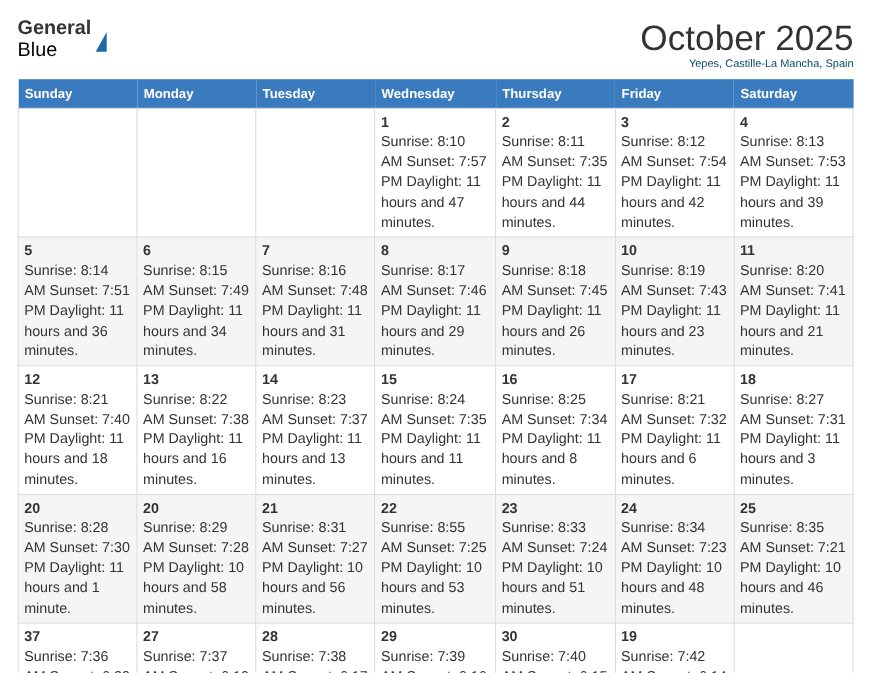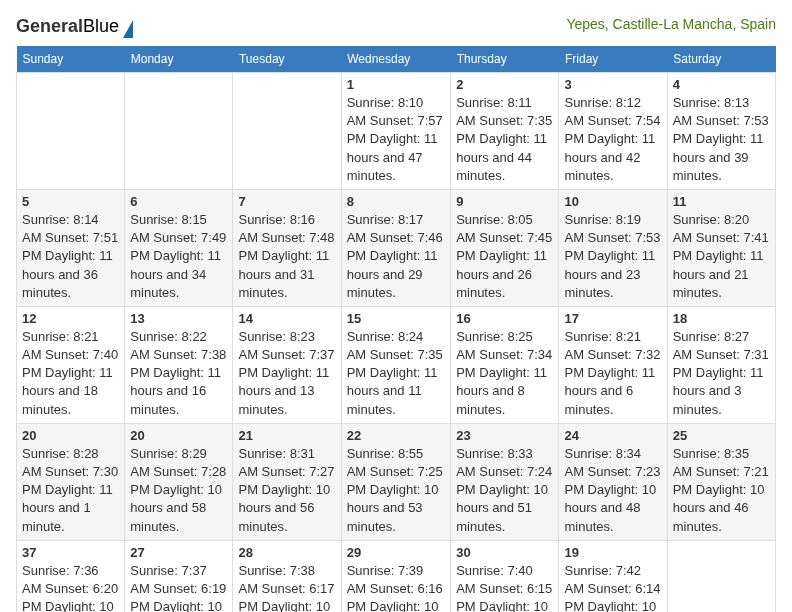--- a/index.html
+++ b/index.html
@@ -15,21 +15,21 @@
       justify-content: space-between;
       align-items: flex-start;
       margin-bottom: 8px;
     }
     .logo {
       display: flex;
       align-items: center;
     }
     .logo-text {
       display: flex;
-      flex-direction: row;
+      flex-direction: column;
       line-height: 1.1;
     }
     .logo-general {
       font-size: 18px;
       font-weight: bold;
       color: #333;
     }
     .logo-blue {
       font-size: 18px;
       font-weight: normal;
@@ -45,35 +45,35 @@
     }
     .title-block {
       text-align: right;
     }
     .month-title {
       font-size: 32px;
       color: #333;
       font-weight: normal;
     }
     .location {
-      font-size: 14px;
-      color: #4d7c0f;
+      font-size: 10px;
+      color: #0c4a6e;
     }
     .calendar {
       width: 100%;
       border-collapse: collapse;
       font-size: 11px;
     }
     .calendar th {
       background-color: #3a7bbf;
       color: #fff;
       text-align: left;
       padding: 6px 6px;
       font-size: 12px;
-      font-weight: normal;
+      font-weight: bold;
     }
     .calendar td {
       border: 1px solid #ddd;
       vertical-align: top;
       padding: 4px 5px;
       width: 113px;
       min-height: 80px;
       background: #fff;
     }
     .calendar tr:nth-child(even) td {
@@ -100,20 +100,21 @@
 
 <div class="header">
   <div class="logo">
     <div class="logo-text">
       <span class="logo-general">General</span>
       <span class="logo-blue">Blue</span>
     </div>
     <div class="logo-triangle"></div>
   </div>
   <div class="title-block">
+    <div class="month-title">October 2025</div>
     <div class="location">Yepes, Castille-La Mancha, Spain</div>
   </div>
 </div>
 
 <table class="calendar">
   <thead>
     <tr>
     <th>Sunday</th>
         <th>Monday</th>
         <th>Tuesday</th>
@@ -173,28 +174,28 @@
 Daylight: 11 hours and 31 minutes.</div>
         </td>
         <td>
           <span class="day-number">8</span>
           <div class="day-info">Sunrise: 8:17 AM
 Sunset: 7:46 PM
 Daylight: 11 hours and 29 minutes.</div>
         </td>
         <td>
           <span class="day-number">9</span>
-          <div class="day-info">Sunrise: 8:05 AM
+          <div class="day-info">Sunrise: 8:18 AM
 Sunset: 7:45 PM
 Daylight: 11 hours and 26 minutes.</div>
         </td>
         <td>
           <span class="day-number">10</span>
           <div class="day-info">Sunrise: 8:19 AM
-Sunset: 7:53 PM
+Sunset: 7:43 PM
 Daylight: 11 hours and 23 minutes.</div>
         </td>
         <td>
           <span class="day-number">11</span>
           <div class="day-info">Sunrise: 8:20 AM
 Sunset: 7:41 PM
 Daylight: 11 hours and 21 minutes.</div>
         </td>
       </tr>
       <tr>

